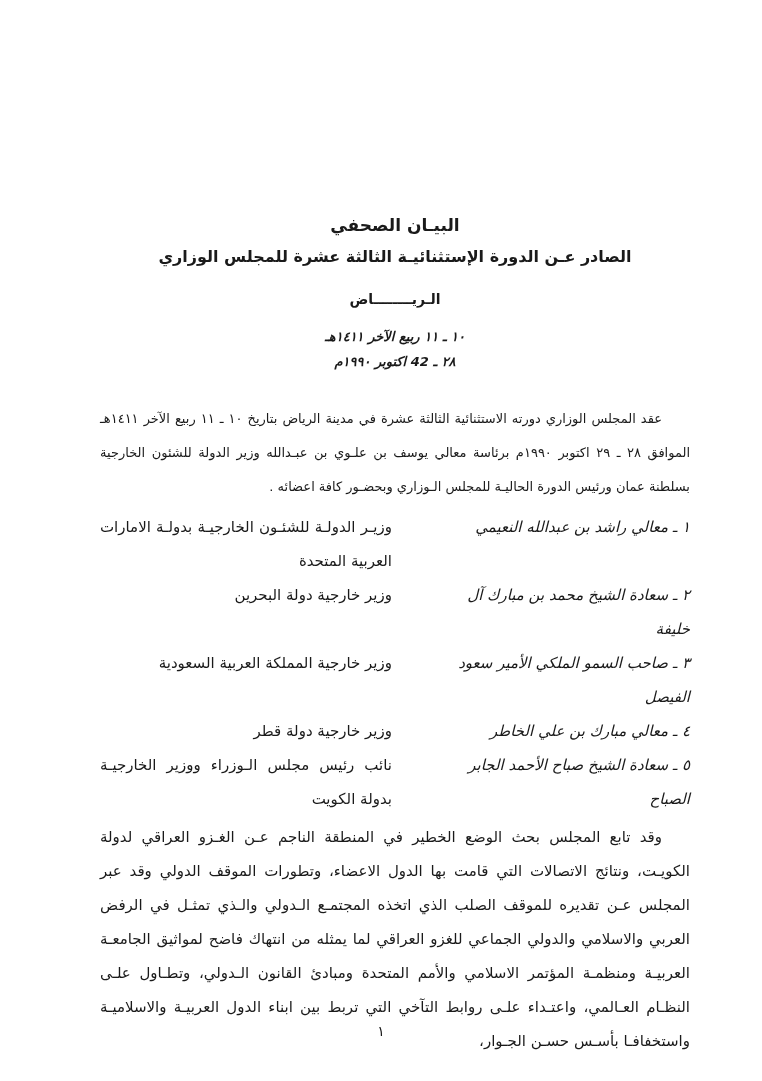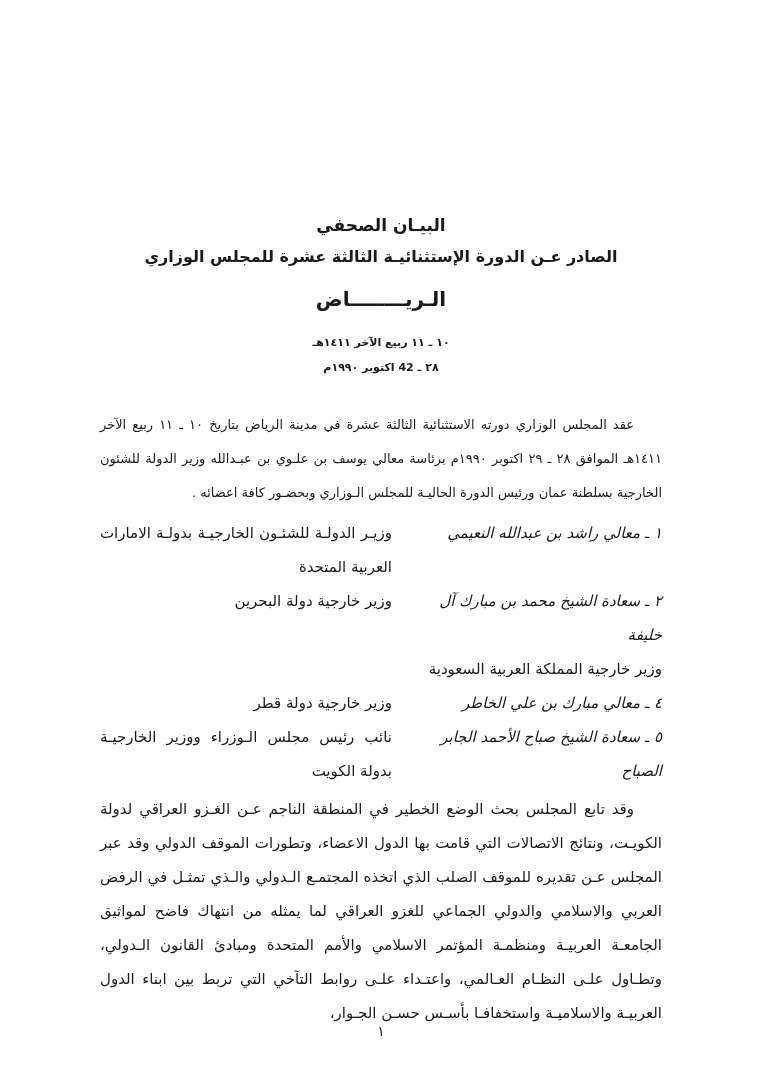--- a/index.html
+++ b/index.html
@@ -10,45 +10,46 @@
     font-family: "DejaVu Sans", sans-serif;
     color: #1a1a1a;
     direction: rtl;
     overflow: hidden;
   }
   .page {
     position: relative;
     width: 762px;
     height: 1081px;
     background: #ffffff;
-    padding: 212px 100px 0 100px;
+    padding: 212px 72px 0 100px;
   }
   .doc-header { text-align: center; }
   .title-1 {
     font-size: 17px;
     font-weight: bold;
     line-height: 26px;
     margin-bottom: 6px;
   }
   .title-2 {
     font-size: 16px;
     font-weight: bold;
     line-height: 26px;
     margin-bottom: 18px;
   }
   .location {
-    font-size: 20px;
+    font-size: 14px;
     font-weight: bold;
     line-height: 22px;
-    margin-bottom: 20px;
+    margin-bottom: 14px;
   }
   .date-line {
-    font-size: 11px;
+    font-size: 13px;
     font-weight: bold;
     line-height: 25px;
+    font-style: italic;
   }
   .body-par {
     margin-top: 28px;
     font-size: 13px;
     line-height: 34px;
     text-align: justify;
     text-indent: 28px;
   }
   .attendees {
     margin-top: 6px;
@@ -105,20 +106,21 @@
   <div class="attendees">
     <div class="attendee-row">
       <div class="attendee-name">١ ـ معالي راشد بن عبدالله النعيمي</div>
       <div class="attendee-title">وزيـر الدولـة للشئـون الخارجيـة بدولـة الامارات العربية المتحدة</div>
     </div>
     <div class="attendee-row">
       <div class="attendee-name">٢ ـ سعادة الشيخ محمد بن مبارك آل خليفة</div>
       <div class="attendee-title">وزير خارجية دولة البحرين</div>
     </div>
     <div class="attendee-row">
+      <div class="attendee-name">٣ ـ صاحب السمو الملكي الأمير سعود الفيصل</div>
       <div class="attendee-title">وزير خارجية المملكة العربية السعودية</div>
     </div>
     <div class="attendee-row">
       <div class="attendee-name">٤ ـ معالي مبارك بن علي الخاطر</div>
       <div class="attendee-title">وزير خارجية دولة قطر</div>
     </div>
     <div class="attendee-row">
       <div class="attendee-name">٥ ـ سعادة الشيخ صباح الأحمد الجابر الصباح</div>
       <div class="attendee-title">نائب رئيس مجلس الـوزراء ووزير الخارجيـة بدولة الكويت</div>
     </div>

